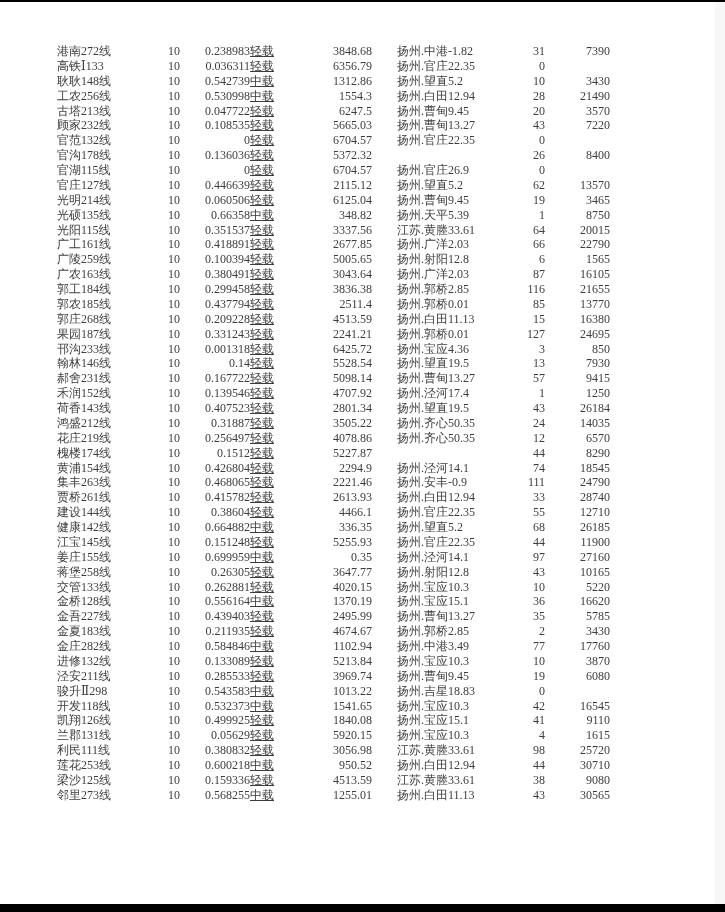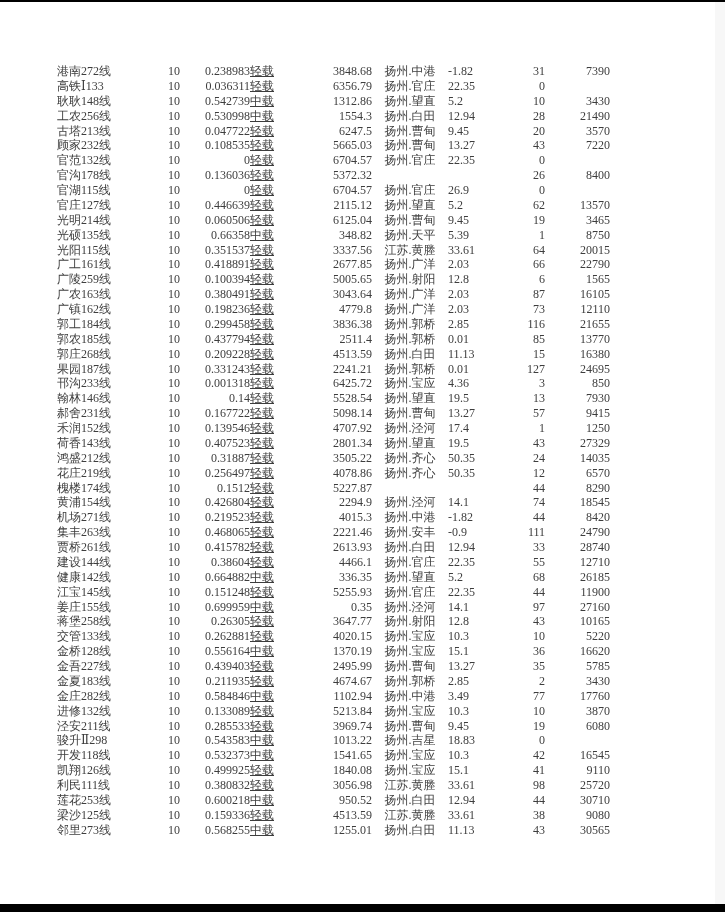--- a/index.html
+++ b/index.html
@@ -24,41 +24,41 @@
     background: var(--frame-color, #000);
   }
   .scroll-strip {
     position: absolute;
     top: 2px; right: 0; bottom: 8px;
     width: 10px;
     background: var(--scrollbar-color, #f7f7f7);
   }
   table.report {
     position: absolute;
-    top: 64px;
+    top: 44px;
     left: 57px;
     border-collapse: collapse;
     table-layout: fixed;
     font-size: 12px;
     color: var(--text-color, #3d3d3d);
   }
   table.report tr { height: 14.87px; }
   table.report td {
     padding: 0;
     line-height: 14.87px;
     white-space: nowrap;
     overflow: hidden;
     font-size: 12px;
   }
   td.c0 { width: 100px; text-align: left; }
   td.c1 { width: 23px;  text-align: right; }
   td.c2 { width: 70px;  text-align: right; }
   td.c3 { width: 57px;  text-align: left; padding-left: 7px; text-decoration: underline; }
   td.c4 { width: 65px;  text-align: right; }
-  td.c5 { width: 76px;  text-align: center; padding-left: 10px; margin-left: 20px; }
+  td.c5 { width: 76px;  text-align: right; padding-left: 10px; margin-left: 20px; }
   td.c6 { width: 35px;  text-align: left; }
   td.c7 { width: 62px;  text-align: right; }
   td.c8 { width: 65px;  text-align: right; }
 </style>
 </head>
 <body>
 
 <div class="top-line"></div>
 
 <table class="report">
@@ -233,31 +233,20 @@
         <td class="c1">10</td>
         <td class="c2">0.380491</td>
         <td class="c3">轻载</td>
         <td class="c4">3043.64</td>
         <td class="c5">扬州.广洋</td>
         <td class="c6">2.03</td>
         <td class="c7">87</td>
         <td class="c8">16105</td>
       </tr>
       <tr>
-        <td class="c0">广镇162线</td>
-        <td class="c1">10</td>
-        <td class="c2">0.198236</td>
-        <td class="c3">轻载</td>
-        <td class="c4">4779.8</td>
-        <td class="c5">扬州.广洋</td>
-        <td class="c6">2.03</td>
-        <td class="c7">73</td>
-        <td class="c8">12110</td>
-      </tr>
-      <tr>
         <td class="c0">郭工184线</td>
         <td class="c1">10</td>
         <td class="c2">0.299458</td>
         <td class="c3">轻载</td>
         <td class="c4">3836.38</td>
         <td class="c5">扬州.郭桥</td>
         <td class="c6">2.85</td>
         <td class="c7">116</td>
         <td class="c8">21655</td>
       </tr>
@@ -340,21 +329,21 @@
       </tr>
       <tr>
         <td class="c0">荷香143线</td>
         <td class="c1">10</td>
         <td class="c2">0.407523</td>
         <td class="c3">轻载</td>
         <td class="c4">2801.34</td>
         <td class="c5">扬州.望直</td>
         <td class="c6">19.5</td>
         <td class="c7">43</td>
-        <td class="c8">27329</td>
+        <td class="c8">26184</td>
       </tr>
       <tr>
         <td class="c0">鸿盛212线</td>
         <td class="c1">10</td>
         <td class="c2">0.31887</td>
         <td class="c3">轻载</td>
         <td class="c4">3505.22</td>
         <td class="c5">扬州.齐心</td>
         <td class="c6">50.35</td>
         <td class="c7">24</td>
@@ -387,31 +376,20 @@
         <td class="c1">10</td>
         <td class="c2">0.426804</td>
         <td class="c3">轻载</td>
         <td class="c4">2294.9</td>
         <td class="c5">扬州.泾河</td>
         <td class="c6">14.1</td>
         <td class="c7">74</td>
         <td class="c8">18545</td>
       </tr>
       <tr>
-        <td class="c0">机场271线</td>
-        <td class="c1">10</td>
-        <td class="c2">0.219523</td>
-        <td class="c3">轻载</td>
-        <td class="c4">4015.3</td>
-        <td class="c5">扬州.中港</td>
-        <td class="c6">-1.82</td>
-        <td class="c7">44</td>
-        <td class="c8">8420</td>
-      </tr>
-      <tr>
         <td class="c0">集丰263线</td>
         <td class="c1">10</td>
         <td class="c2">0.468065</td>
         <td class="c3">轻载</td>
         <td class="c4">2221.46</td>
         <td class="c5">扬州.安丰</td>
         <td class="c6">-0.9</td>
         <td class="c7">111</td>
         <td class="c8">24790</td>
       </tr>
@@ -583,20 +561,31 @@
       <tr>
         <td class="c0">凯翔126线</td>
         <td class="c1">10</td>
         <td class="c2">0.499925</td>
         <td class="c3">轻载</td>
         <td class="c4">1840.08</td>
         <td class="c5">扬州.宝应</td>
         <td class="c6">15.1</td>
         <td class="c7">41</td>
         <td class="c8">9110</td>
+      </tr>
+      <tr>
+        <td class="c0">兰郡131线</td>
+        <td class="c1">10</td>
+        <td class="c2">0.05629</td>
+        <td class="c3">轻载</td>
+        <td class="c4">5920.15</td>
+        <td class="c5">扬州.宝应</td>
+        <td class="c6">10.3</td>
+        <td class="c7">4</td>
+        <td class="c8">1615</td>
       </tr>
       <tr>
         <td class="c0">利民111线</td>
         <td class="c1">10</td>
         <td class="c2">0.380832</td>
         <td class="c3">轻载</td>
         <td class="c4">3056.98</td>
         <td class="c5">江苏.黄塍</td>
         <td class="c6">33.61</td>
         <td class="c7">98</td>

